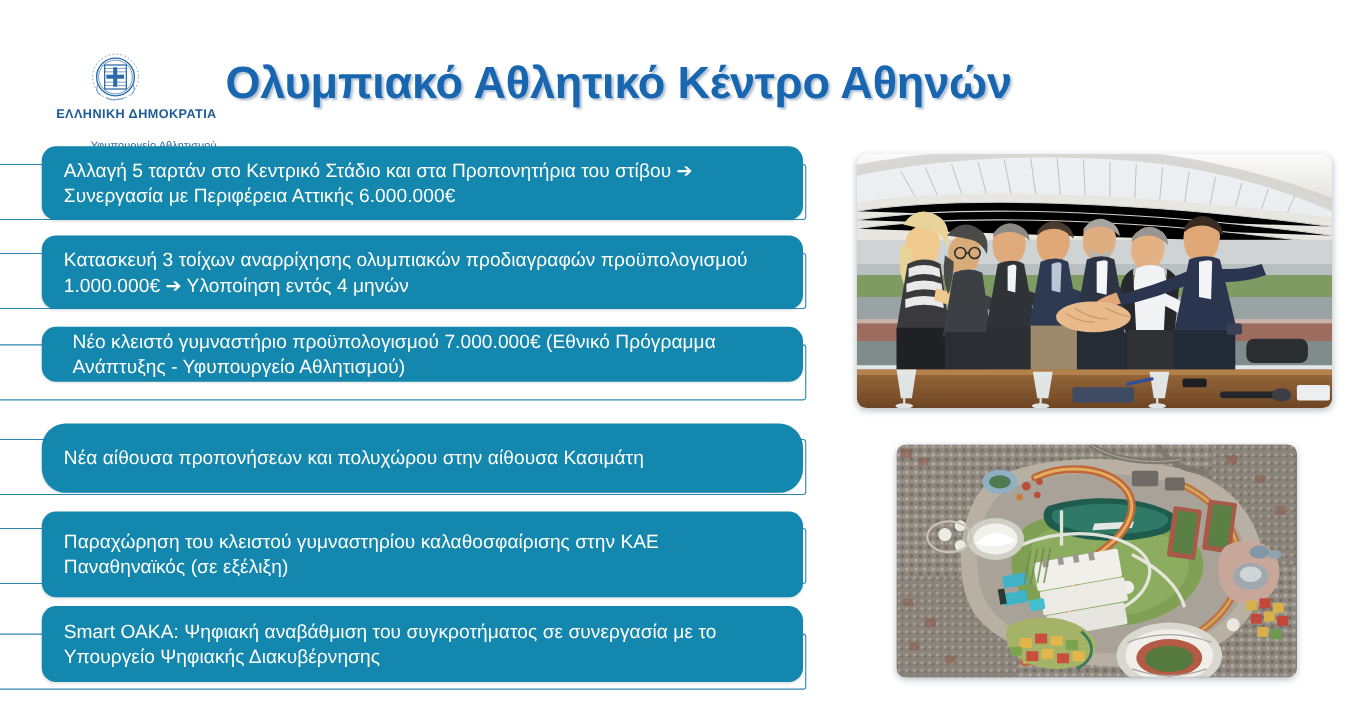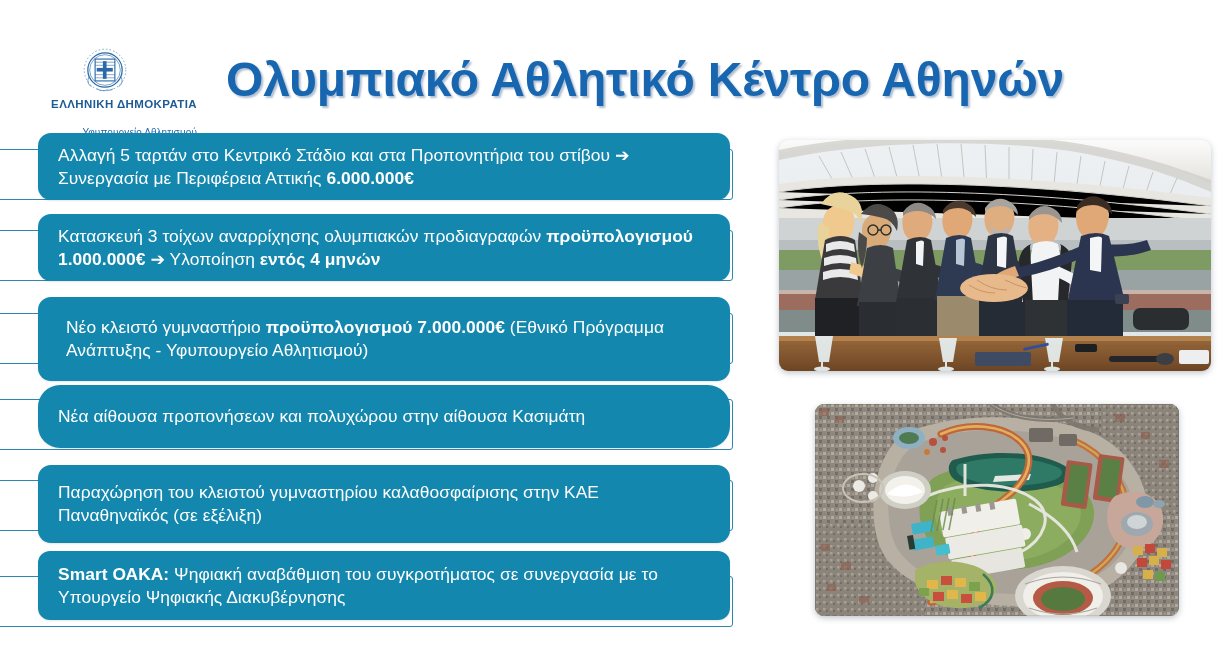--- a/index.html
+++ b/index.html
@@ -13,22 +13,22 @@
   
   .logo-block{position:absolute;left:12px;top:44px;width:185px;text-align:right;}
   .crest{width:52px;height:52px;margin:0 auto;display:block;}
   .logo-l1{
     font-size:11.5px;font-weight:bold;color:#1d5a96;letter-spacing:.4px;
     margin-top:2px;line-height:1.15;white-space:nowrap;
   }
   .logo-l2{font-size:10px;color:#2a6aa8;letter-spacing:.1px;line-height:1.2;margin-top:16px;white-space:nowrap;}
 
   .slide-title{
-    position:absolute;left:205px;top:52px;width:880px;text-align:center;
-    font-size:48px;font-weight:bold;color:#1866b0;letter-spacing:-.2px;
+    position:absolute;left:205px;top:52px;width:880px;
+    font-size:41px;font-weight:bold;color:#1866b0;letter-spacing:-.2px;
     text-shadow:2px 2px 2px rgba(150,170,195,.75);
     white-space:nowrap;
   }
 
   
   .bullets{position:absolute;left:0;top:0;width:760px;height:648px;}
   .row{position:absolute;left:0;width:760px;}
   .outline{
     position:absolute;left:-14px;width:747px;
     border:1.6px solid #2e87b3;border-radius:3px;background:transparent;
@@ -37,21 +37,21 @@
   .card{
     position:absolute;left:38px;width:692px;
     background:#1387ae;border-radius:13px;box-sizing:border-box;
     padding:9px 18px 9px 20px;
     display:flex;align-items:center;
     box-shadow:0 1px 2px rgba(0,0,0,.10);
   }
   .card p{
     margin:0;color:#ffffff;font-size:17.4px;line-height:1.32;letter-spacing:.05px;
   }
-  .card p b{font-weight:bold;margin-top:32px;}
+  .card p b{font-weight:normal;margin-top:32px;}
 
   
   .photo{
     position:absolute;border-radius:9px;overflow:hidden;
     box-shadow:0 2px 6px rgba(40,60,80,.30);background:#d8dee4;
   }
   .photo svg{display:block;width:100%;height:100%;}
 </style>
 </head>
 <body>
@@ -95,42 +95,42 @@
 
     <div class="row">
       <div class="outline" style="top:230px;height:51px;"></div>
       <div class="card" style="top:214px;height:67px;">
         <p>Κατασκευή 3 τοίχων αναρρίχησης ολυμπιακών προδιαγραφών <b>προϋπολογισμού 1.000.000€</b> ➔ Υλοποίηση <b>εντός 4 μηνών</b></p>
       </div>
     </div>
 
     <div class="row">
       <div class="outline" style="top:313px;height:51px;"></div>
-      <div class="card" style="top:297px;height:84px;padding-left:28px;">
+      <div class="card" style="top:297px;height:50px;padding-left:28px;">
         <p>Νέο κλειστό γυμναστήριο <b>προϋπολογισμού 7.000.000€</b> (Εθνικό Πρόγραμμα Ανάπτυξης - Υφυπουργείο Αθλητισμού)</p>
       </div>
     </div>
 
     <div class="row">
       <div class="outline" style="top:399px;height:51px;"></div>
       <div class="card" style="top:385px;height:63px;border-radius:22px;">
         <p>Νέα αίθουσα προπονήσεων και πολυχώρου στην αίθουσα Κασιμάτη</p>
       </div>
     </div>
 
     <div class="row">
       <div class="outline" style="top:480px;height:51px;"></div>
       <div class="card" style="top:465px;height:78px;">
         <p>Παραχώρηση του κλειστού γυμναστηρίου καλαθοσφαίρισης στην ΚΑΕ Παναθηναϊκός (σε εξέλιξη)</p>
       </div>
     </div>
 
     <div class="row">
       <div class="outline" style="top:576px;height:51px;"></div>
-      <div class="card" style="top:551px;height:69px;border-radius:12px;">
+      <div class="card" style="top:551px;height:69px;">
         <p><b>Smart ΟΑΚΑ:</b> Ψηφιακή αναβάθμιση του συγκροτήματος σε συνεργασία με το Υπουργείο Ψηφιακής Διακυβέρνησης</p>
       </div>
     </div>
 
   </div>
 
   <div class="photo" style="left:779px;top:140px;width:432px;height:231px;">
     <svg viewBox="0 0 432 231" preserveAspectRatio="xMidYMid slice">
       <defs>
         <linearGradient id="skyG" x1="0" y1="0" x2="0" y2="1">

